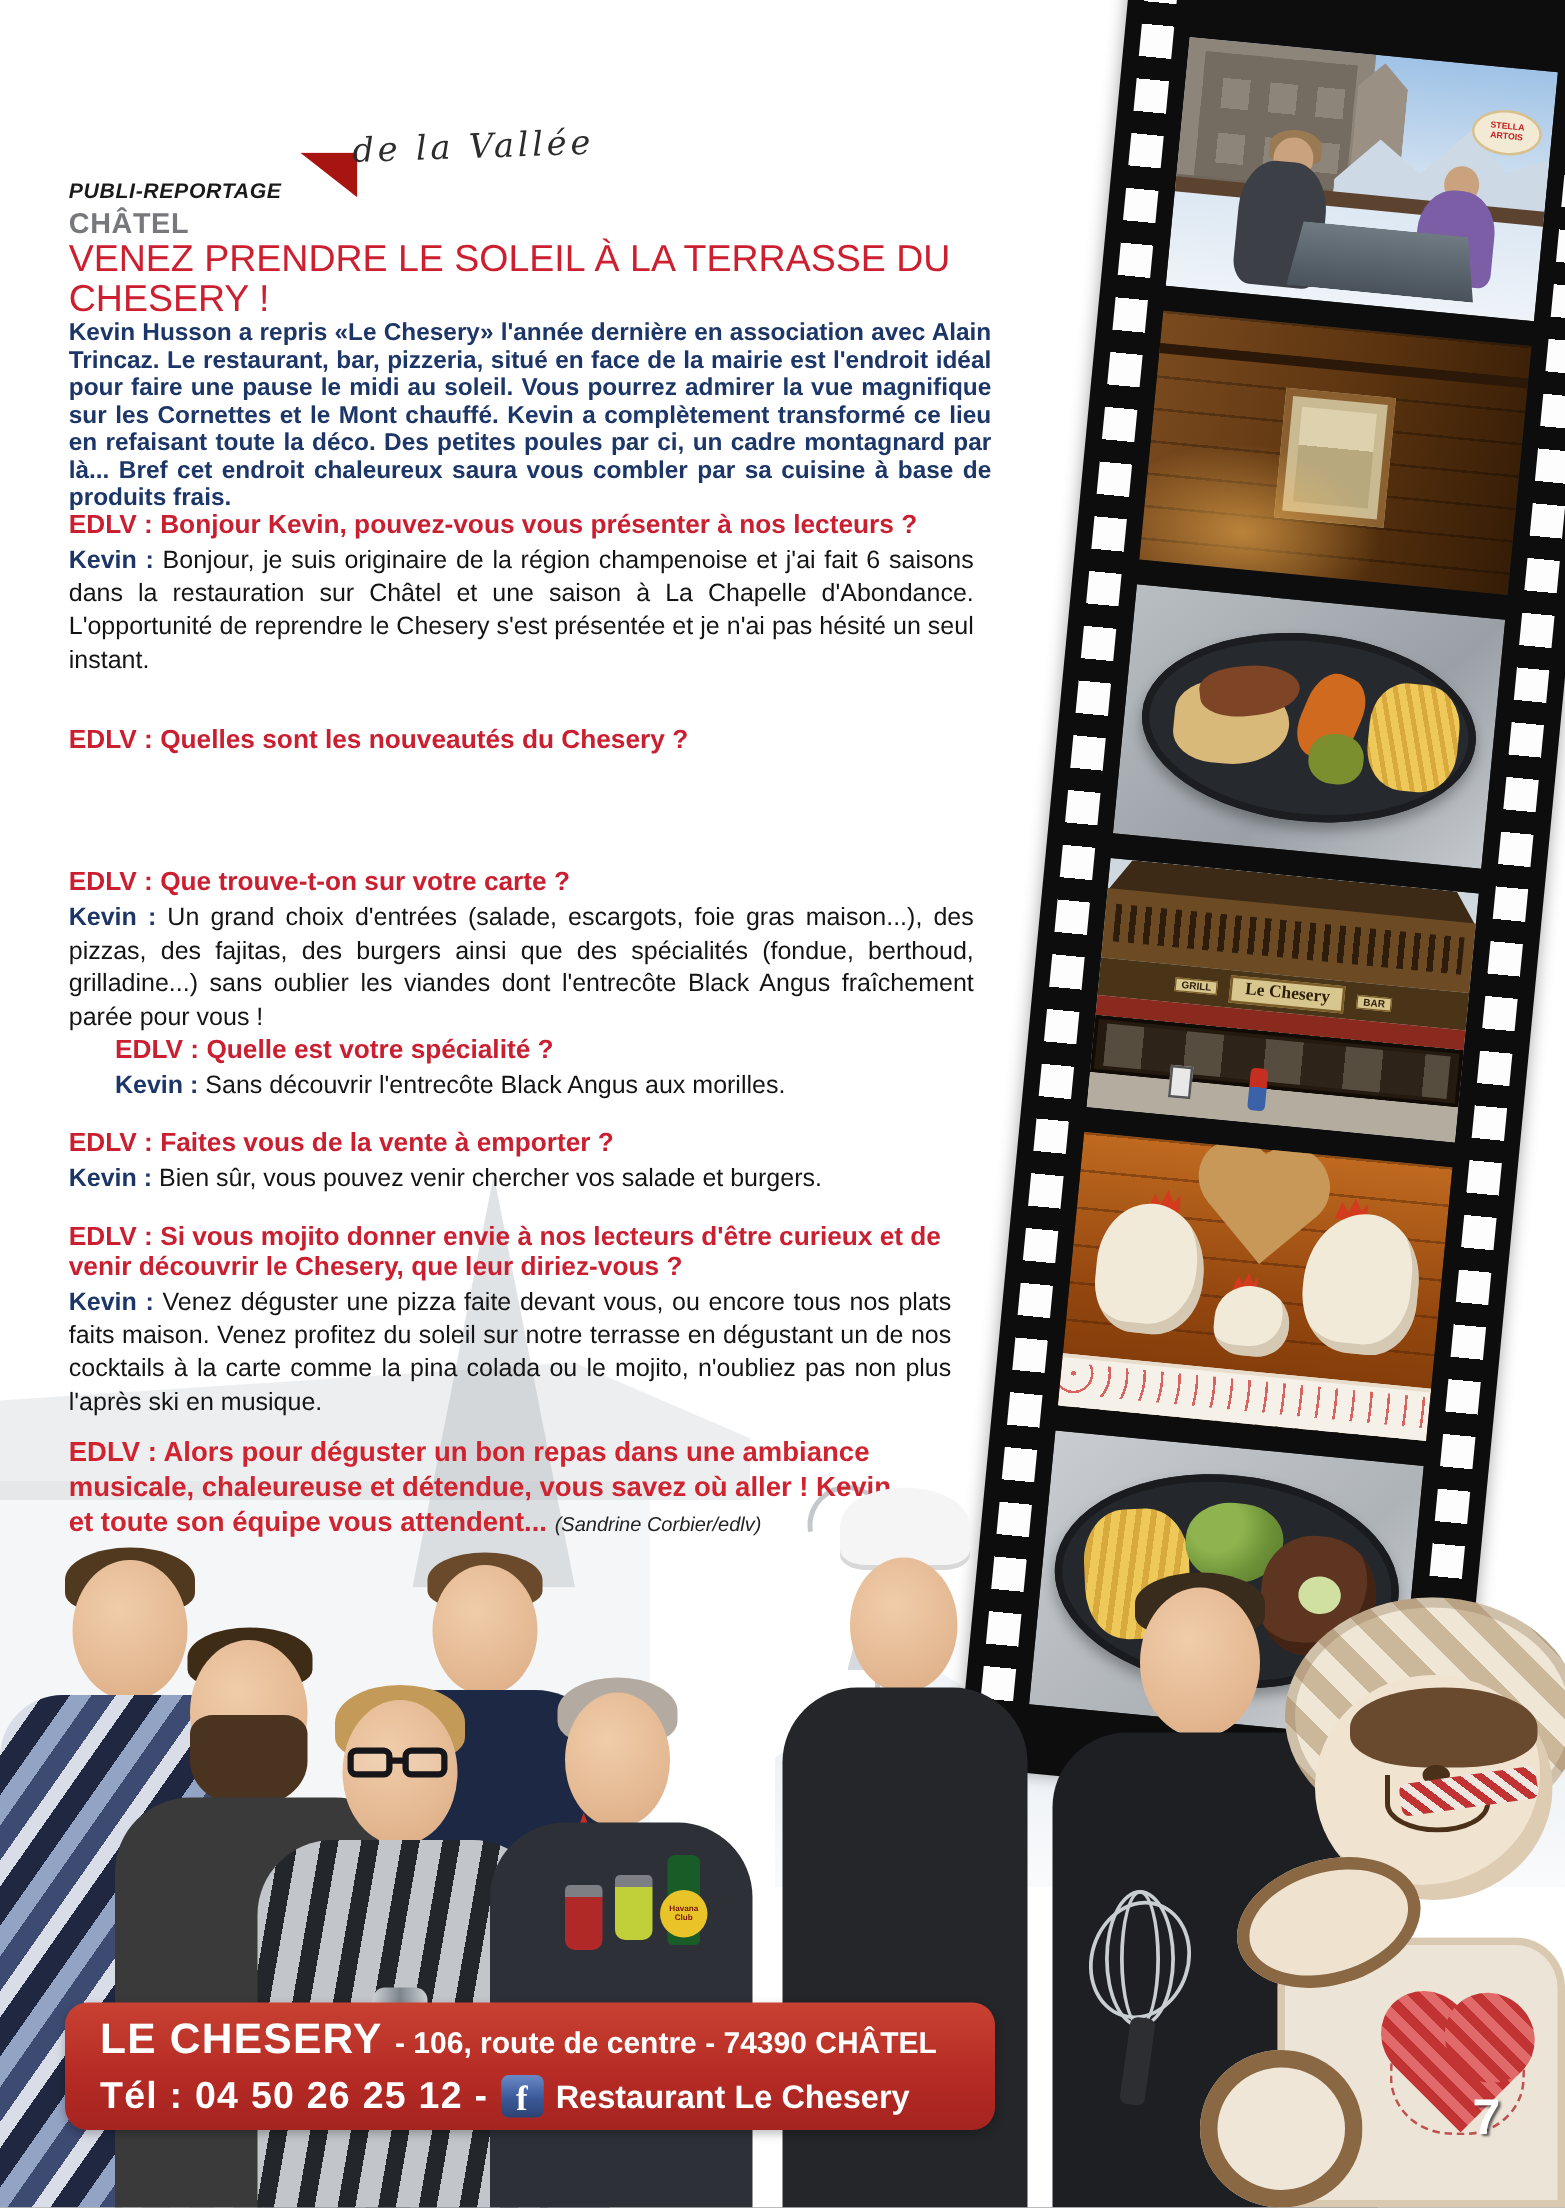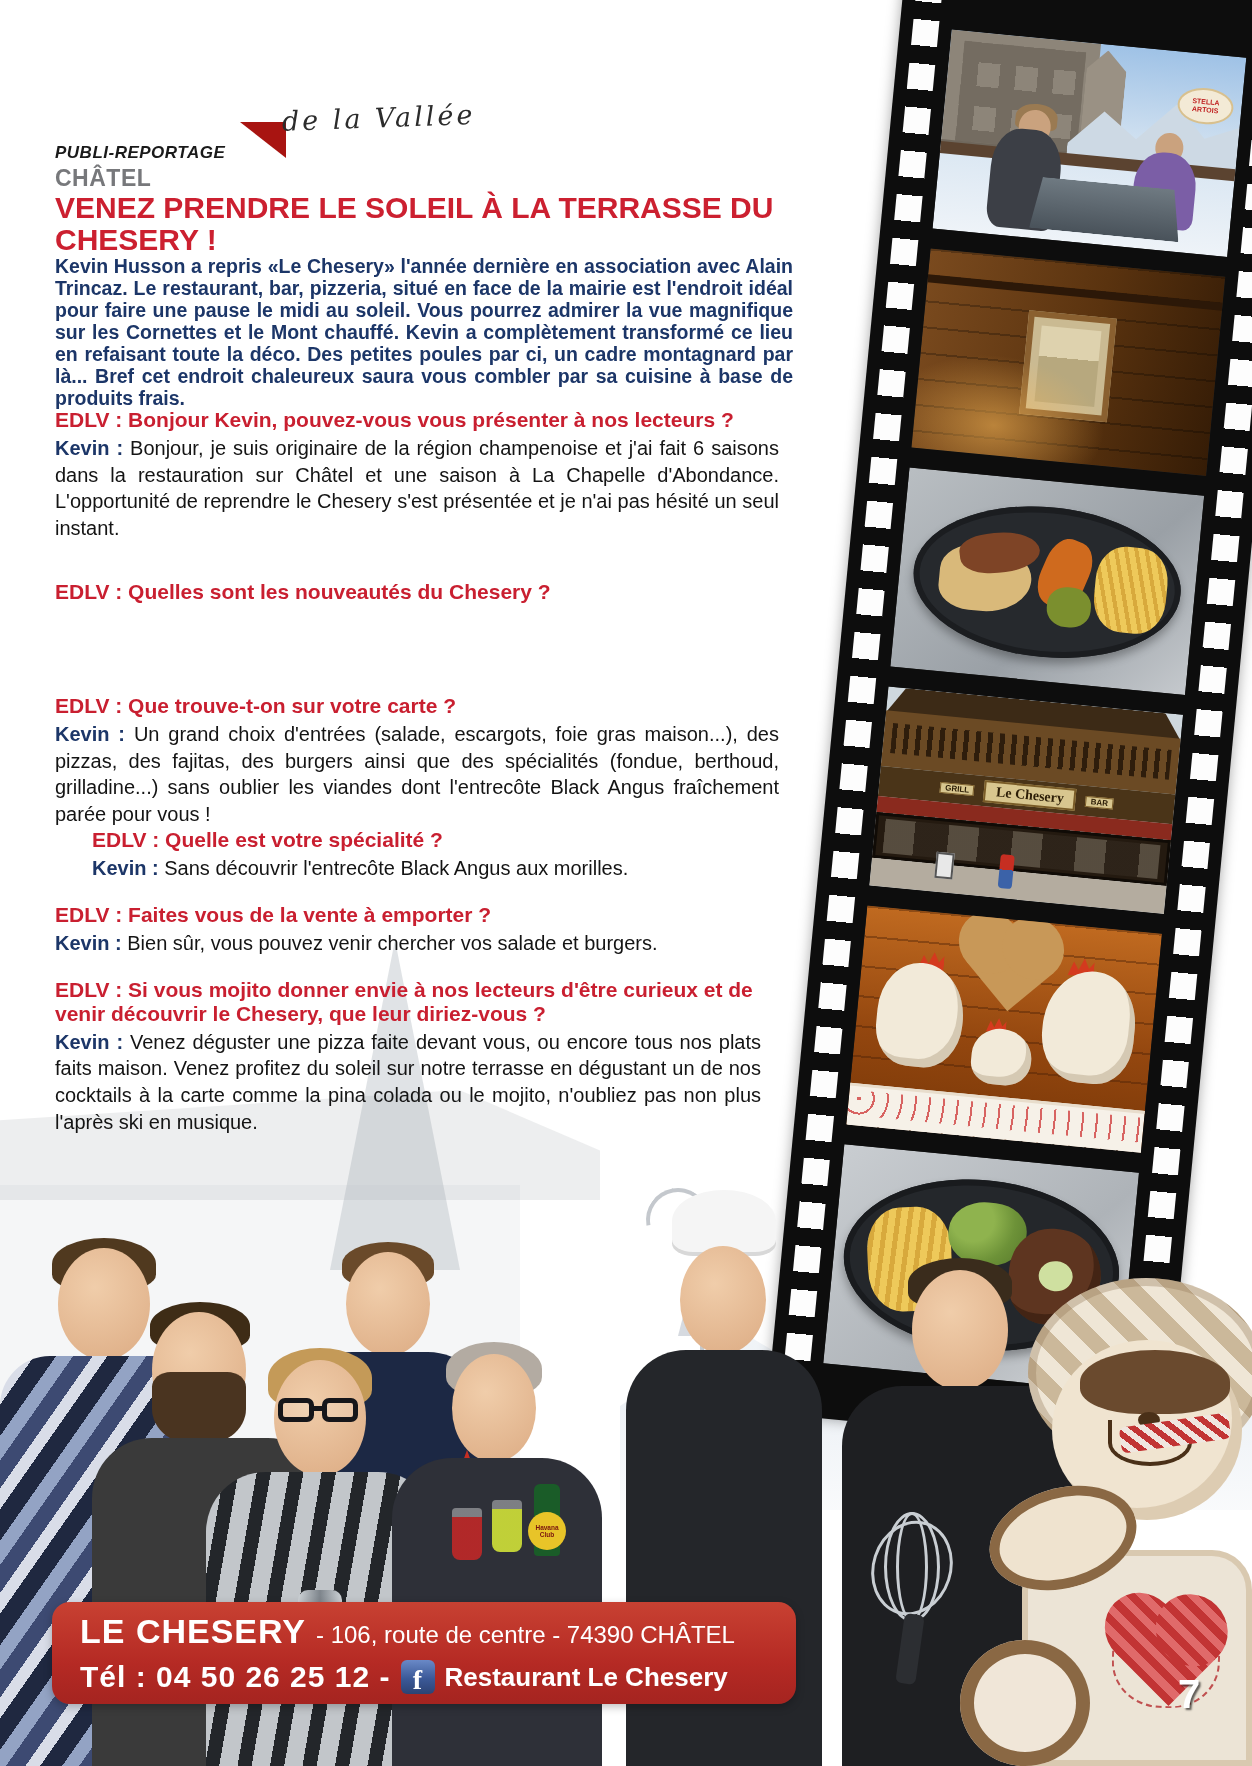--- a/index.html
+++ b/index.html
@@ -31,21 +31,21 @@
              clip-path:polygon(0 0,100% 0,100% 100%);}
   .logo-text{left:0;top:0;width:238px;height:84px;color:#fff;font-weight:bold;font-size:56px;
              letter-spacing:2px;display:flex;align-items:center;justify-content:center;position:absolute;
              text-shadow:0 2px 0 rgba(120,0,0,.4);}
   .logo-script{left:282px;top:102px;width:210px;height:40px;font-family:"DejaVu Serif",serif;
                font-style:italic;font-size:27px;color:#2c2c2c;letter-spacing:3px;transform:rotate(-2deg);}
   .kicker{left:55px;top:143px;font-size:17px;font-weight:bold;font-style:italic;color:#1a1a1a;letter-spacing:.5px;}
   .location{left:55px;top:165px;font-size:23px;font-weight:bold;color:#77787b;letter-spacing:.5px;}
 
   
-  .headline{left:55px;top:192px;width:745px;font-size:30px;line-height:1.06;font-weight:bold;color:#cc2030;}
+  .headline{left:55px;top:192px;width:745px;font-size:30px;line-height:1.06;font-weight:normal;color:#cc2030;}
   .intro{left:55px;top:255px;width:738px;font-size:19.5px;line-height:1.13;font-weight:bold;
          color:#1c3668;text-align:justify;}
   .qa{left:55px;width:724px;}
   .q{position:static;display:block;font-size:21px;font-weight:bold;color:#c91f30;line-height:1.14;}
   .a{position:static;display:block;margin-top:3px;font-size:20px;line-height:1.33;color:#141414;text-align:justify;}
   .a .k{position:static;font-weight:bold;color:#1c3668;}
   .a .atext{position:static;}
   .qa1{top:408px;} .qa2{top:580px;} .qa3{top:694px;} .qa4{top:828px;margin-left:37px;}
   .qa5{top:903px;} .qa6{top:978px;width:706px;}
   .closing{left:55px;top:1148px;width:668px;font-size:22px;line-height:1.28;font-weight:bold;color:#cf2330;}
@@ -238,21 +238,21 @@
   .bear-heart::before{content:"";position:absolute;left:-50%;top:0;width:100%;height:100%;border-radius:50%;background:inherit;}
   .bear-heart::after{content:"";position:absolute;left:0;top:-50%;width:100%;height:100%;border-radius:50%;background:inherit;}
   .bear-stitch{left:1112px;top:486px;width:108px;height:102px;border:2px dashed #c05050;border-radius:30% 30% 45% 45%;transform:rotate(2deg);}
 
   
   .banner{left:52px;top:1602px;width:744px;height:102px;border-radius:18px;
           background:linear-gradient(180deg,#c84132 0%,#b52a24 60%,#a52420 100%);
           box-shadow:0 3px 8px rgba(0,0,0,.25);}
   .banner-line1{left:28px;top:10px;width:700px;height:42px;display:flex;align-items:baseline;gap:10px;position:absolute;}
   .banner-name{position:static;font-size:34px;font-weight:bold;color:#fff;letter-spacing:1px;}
-  .banner-addr{position:static;font-size:24px;font-weight:normal;color:#fff;}
+  .banner-addr{position:static;font-size:24px;font-weight:bold;color:#fff;}
   .banner-line2{left:28px;top:54px;width:700px;height:42px;display:flex;align-items:center;gap:10px;position:absolute;}
   .banner-tel{position:static;font-size:30px;font-weight:bold;color:#fff;letter-spacing:1px;}
   .fb-icon{position:static;width:34px;height:34px;border-radius:6px;flex:0 0 auto;
            background:linear-gradient(180deg,#6a89c7 0%,#3b5998 55%,#2d4373 100%);
            color:#fff;font-family:"Liberation Serif",serif;font-weight:bold;font-size:28px;
            display:flex;align-items:flex-end;justify-content:center;line-height:.95;}
   .banner-fb{position:static;font-size:26px;font-weight:bold;color:#fff;}
 
   .page-num{left:1178px;top:1672px;font-size:40px;font-weight:bold;color:#fff;
             text-shadow:2px 2px 2px rgba(0,0,0,.6);}
@@ -379,20 +379,21 @@
   <div class="qa qa5">
     <span class="q">EDLV : Faites vous de la vente à emporter ?</span>
     <span class="a"><span class="k">Kevin :</span> <span class="atext">Bien sûr, vous pouvez venir chercher vos salade et burgers.</span></span>
   </div>
 
   <div class="qa qa6">
     <span class="q">EDLV : Si vous mojito donner envie à nos lecteurs d'être curieux et de venir découvrir le Chesery, que leur diriez-vous ?</span>
     <span class="a"><span class="k">Kevin :</span> <span class="atext">Venez déguster une pizza faite devant vous, ou encore tous nos plats faits maison. Venez profitez du soleil sur notre terrasse en dégustant un de nos cocktails à la carte comme la pina colada ou le mojito, n'oubliez pas non plus l'après ski en musique.</span></span>
   </div>
 
+  <div class="closing"><span style="position:static;">EDLV : Alors pour déguster un bon repas dans une ambiance musicale, chaleureuse et détendue, vous savez où aller ! Kevin et toute son équipe vous attendent... </span><span class="byline">(Sandrine Corbier/edlv)</span></div>
 
   <div class="crew">
     <div class="c6-cap"></div>
     <div class="c6-head head"></div>
     <div class="c6-torso torso"></div>
 
     <div class="c3-hair"></div>
     <div class="c3-head head"></div>
     <div class="c3-torso torso"></div>
     <div class="c3-usa">USA</div>

